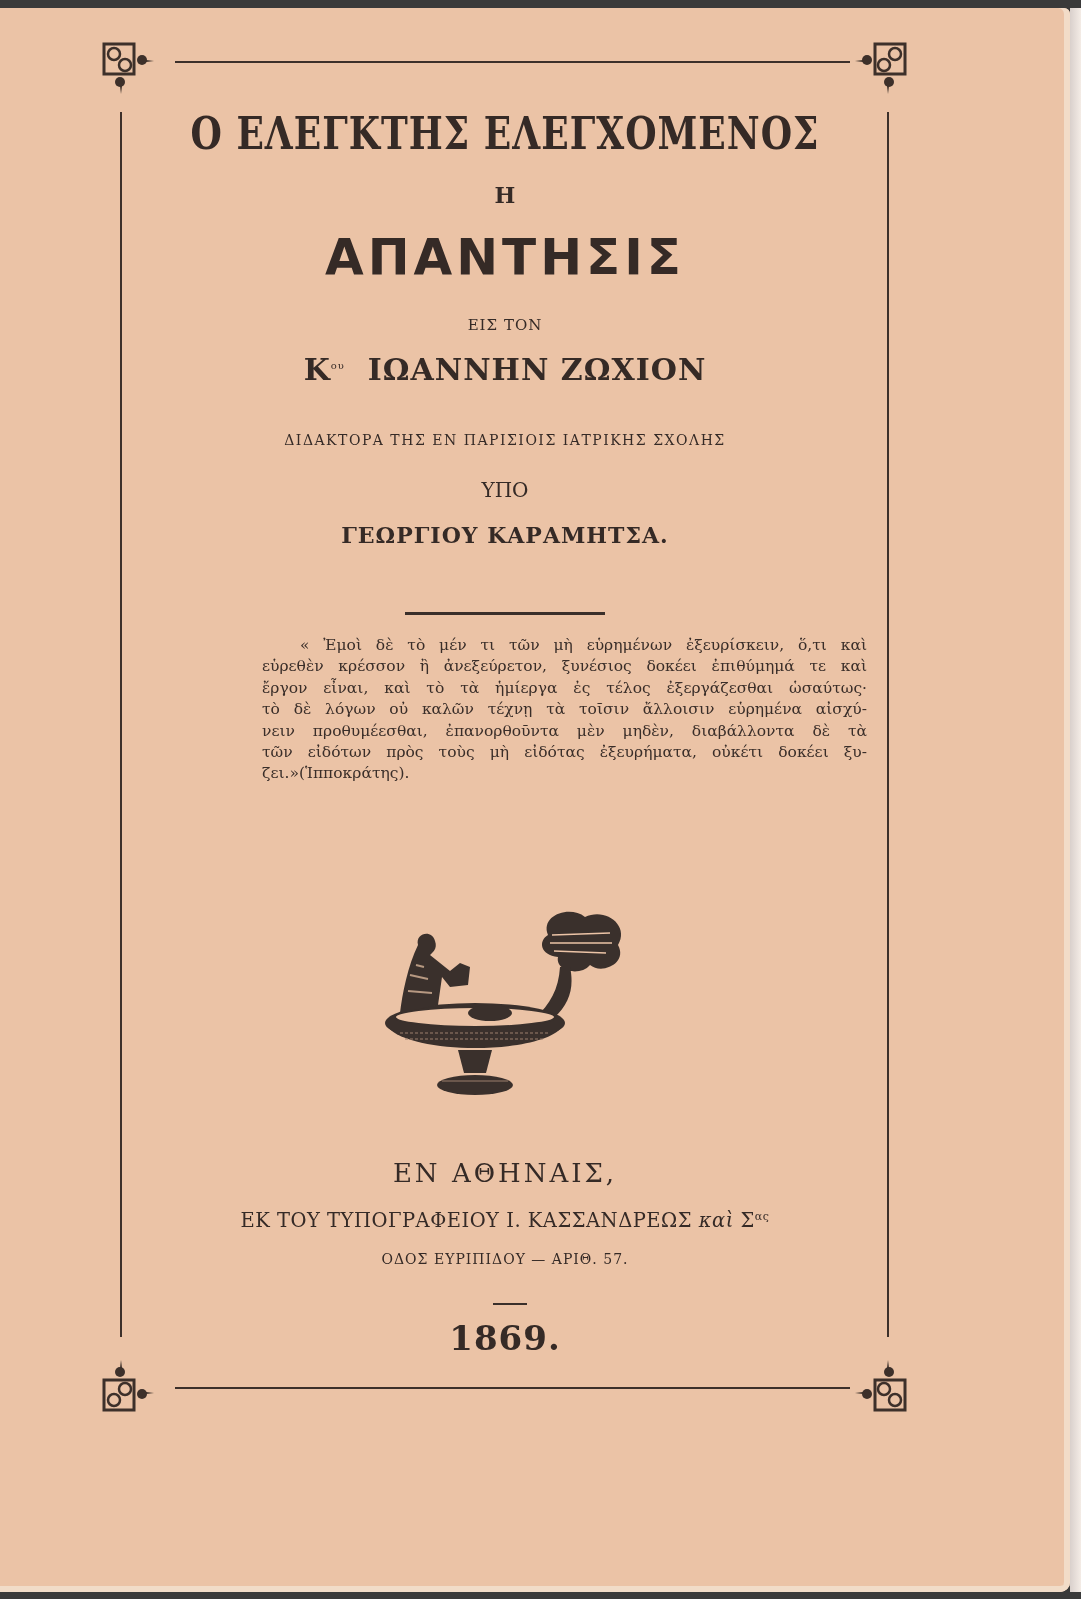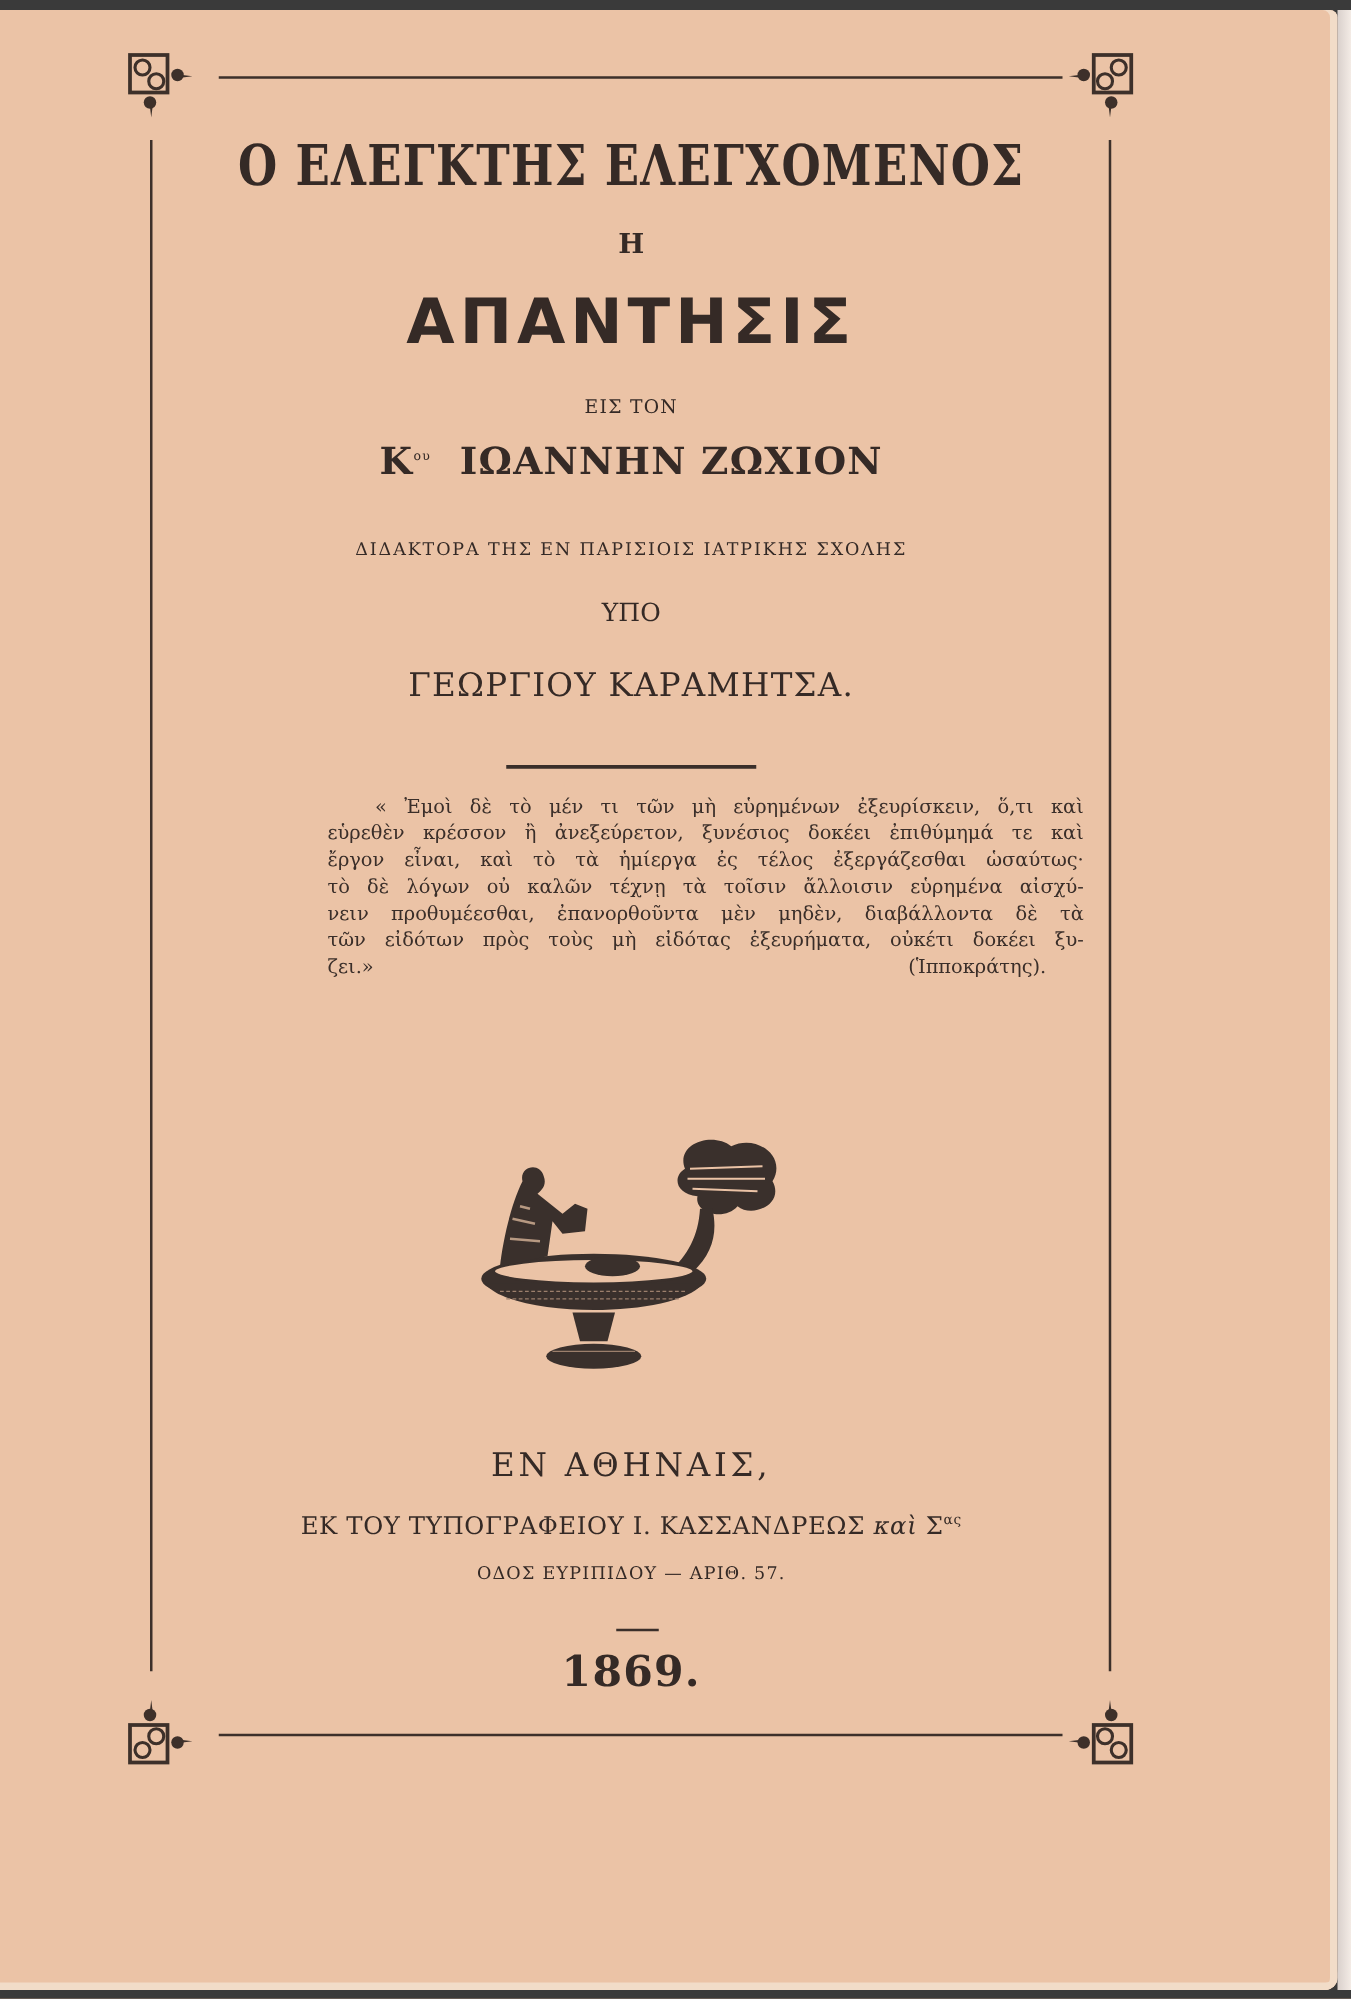--- a/index.html
+++ b/index.html
@@ -25,30 +25,30 @@
     .corner { position: absolute; width: 54px; height: 54px; }
     .center { position: absolute; left: 110px; width: 790px; text-align: center; color: #352a26; }
     .t-title { top: 112px; font-family: "DejaVu Serif", serif; font-weight: bold; font-size: 36px; letter-spacing: 1px; transform: scaleY(1.25); }
     .t-or { top: 182px; font-family: "DejaVu Serif", serif; font-weight: bold; font-size: 22px; }
     .t-answer { top: 228px; font-family: "DejaVu Sans", sans-serif; font-weight: bold; font-size: 50px; letter-spacing: 4px; }
     .t-to { top: 316px; font-size: 15px; letter-spacing: 1px; }
     .t-name { top: 352px; font-weight: bold; font-size: 30px; letter-spacing: 1px; }
     .t-name sup { font-size: 10px; font-weight: normal; }
     .t-degree { top: 432px; font-size: 14px; letter-spacing: 1.5px; }
     .t-by { top: 478px; font-size: 20px; }
-    .t-author { top: 522px; font-weight: normal; font-size: 26px; letter-spacing: 1px; margin-top: 12px; }
+    .t-author { top: 522px; font-weight: bold; font-size: 22px; letter-spacing: 1px; }
     .rule { position: absolute; left: 405px; top: 612px; width: 200px; height: 3px; background: #3a2f2a; }
     .quote {
       position: absolute; left: 262px; top: 635px; width: 605px;
       font-family: "DejaVu Serif", serif; font-size: 15.5px; line-height: 21.4px;
       color: #3a2e29; text-align: justify;
     }
     .quote .line { display: block; white-space: nowrap; text-align: justify; text-align-last: justify; }
     .quote .indent { padding-left: 38px; }
-    .quote .last { display: flex; justify-content: space-between; }
+    .quote .last { display: flex; }
     .lamp { position: absolute; left: 380px; top: 905px; width: 255px; height: 200px; }
     .t-place { top: 1158px; font-size: 26px; letter-spacing: 3px; }
     .t-printer { top: 1209px; font-size: 19.5px; letter-spacing: 0.5px; }
     .t-printer i { font-style: italic; }
     .t-printer sup { font-size: 11px; }
     .t-street { top: 1251px; font-size: 14px; letter-spacing: 1px; }
     .rule-small { position: absolute; left: 493px; top: 1303px; width: 34px; height: 2px; background: #3a2f2a; }
     .t-year { top: 1318px; font-weight: bold; font-size: 34px; letter-spacing: 1px; }
   </style>
 </head>

